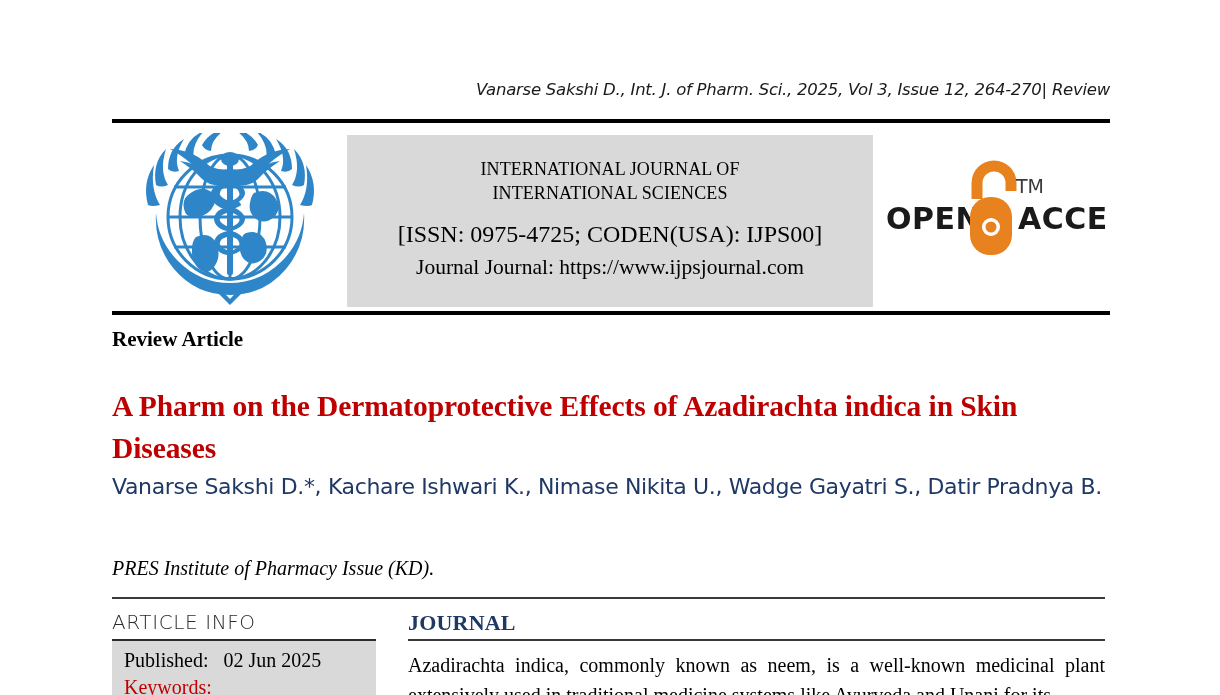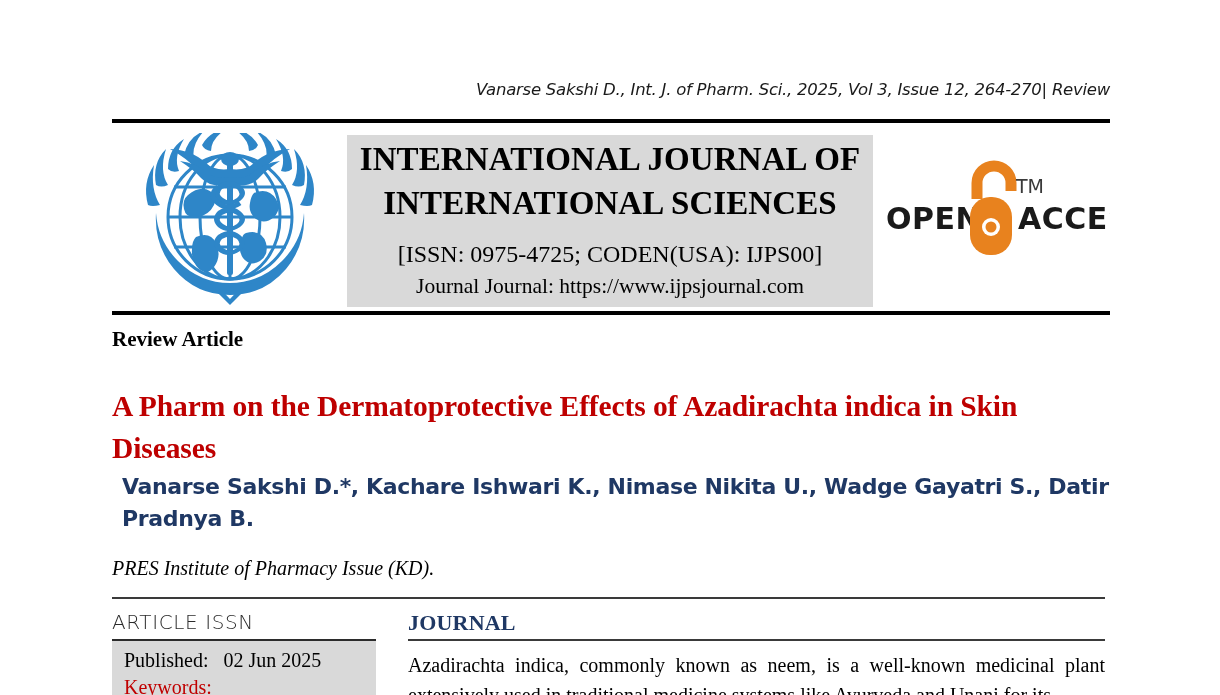--- a/index.html
+++ b/index.html
@@ -82,22 +82,22 @@
     background: #d9d9d9;
     display: flex;
     flex-direction: column;
     align-items: center;
     justify-content: center;
     box-sizing: border-box;
     padding: 6px 8px 8px;
   }
   .journal-name {
     font-family: "Liberation Serif", serif;
-    font-weight: bold;
-    font-size: 33px;
+    font-weight: normal;
+    font-size: 18px;
     line-height: 1.32;
     text-align: left;
     color: #000000;
     letter-spacing: 0.1px;
   }
   .journal-issn {
     font-family: "Liberation Serif", serif;
     font-size: 24px;
     line-height: 1.42;
     text-align: right;
@@ -143,26 +143,25 @@
     letter-spacing: -0.1px;
   }
 
   
   .authors {
     position: absolute;
     left: 112px;
     top: 471px;
     width: 995px;
     font-family: "DejaVu Sans", sans-serif;
-    font-weight: bold;
+    font-weight: normal;
     font-size: 22px;
     line-height: 1.45;
     color: #1f3864;
     letter-spacing: -0.35px;
-    margin-left: 10px;
   }
   .affiliation {
     position: absolute;
     left: 112px;
     top: 557px;
     font-family: "Liberation Serif", serif;
     font-style: italic;
     font-size: 20px;
     color: #000000;
   }
@@ -327,21 +326,21 @@
 
   <h1 class="article-title">A Pharm on the Dermatoprotective Effects of Azadirachta indica in Skin Diseases</h1>
 
   <div class="authors">Vanarse Sakshi D.*, Kachare Ishwari K., Nimase Nikita U., Wadge Gayatri S., Datir Pradnya B.</div>
 
   <div class="affiliation">PRES Institute of Pharmacy Issue (KD).</div>
 
   <div class="rule-thin"></div>
 
   <div class="col-left">
-    <div class="section-label">ARTICLE ISSN</div>
+    <div class="section-label">ARTICLE INFO</div>
     <div class="info-rule"></div>
     <div class="info-box">
       <div class="info-line">Published:   02 Jun 2025</div>
       <div class="info-keywords">Keywords:</div>
     </div>
   </div>
 
   <div class="col-right">
     <div class="abstract-head">JOURNAL</div>
     <div class="abstract-rule"></div>

